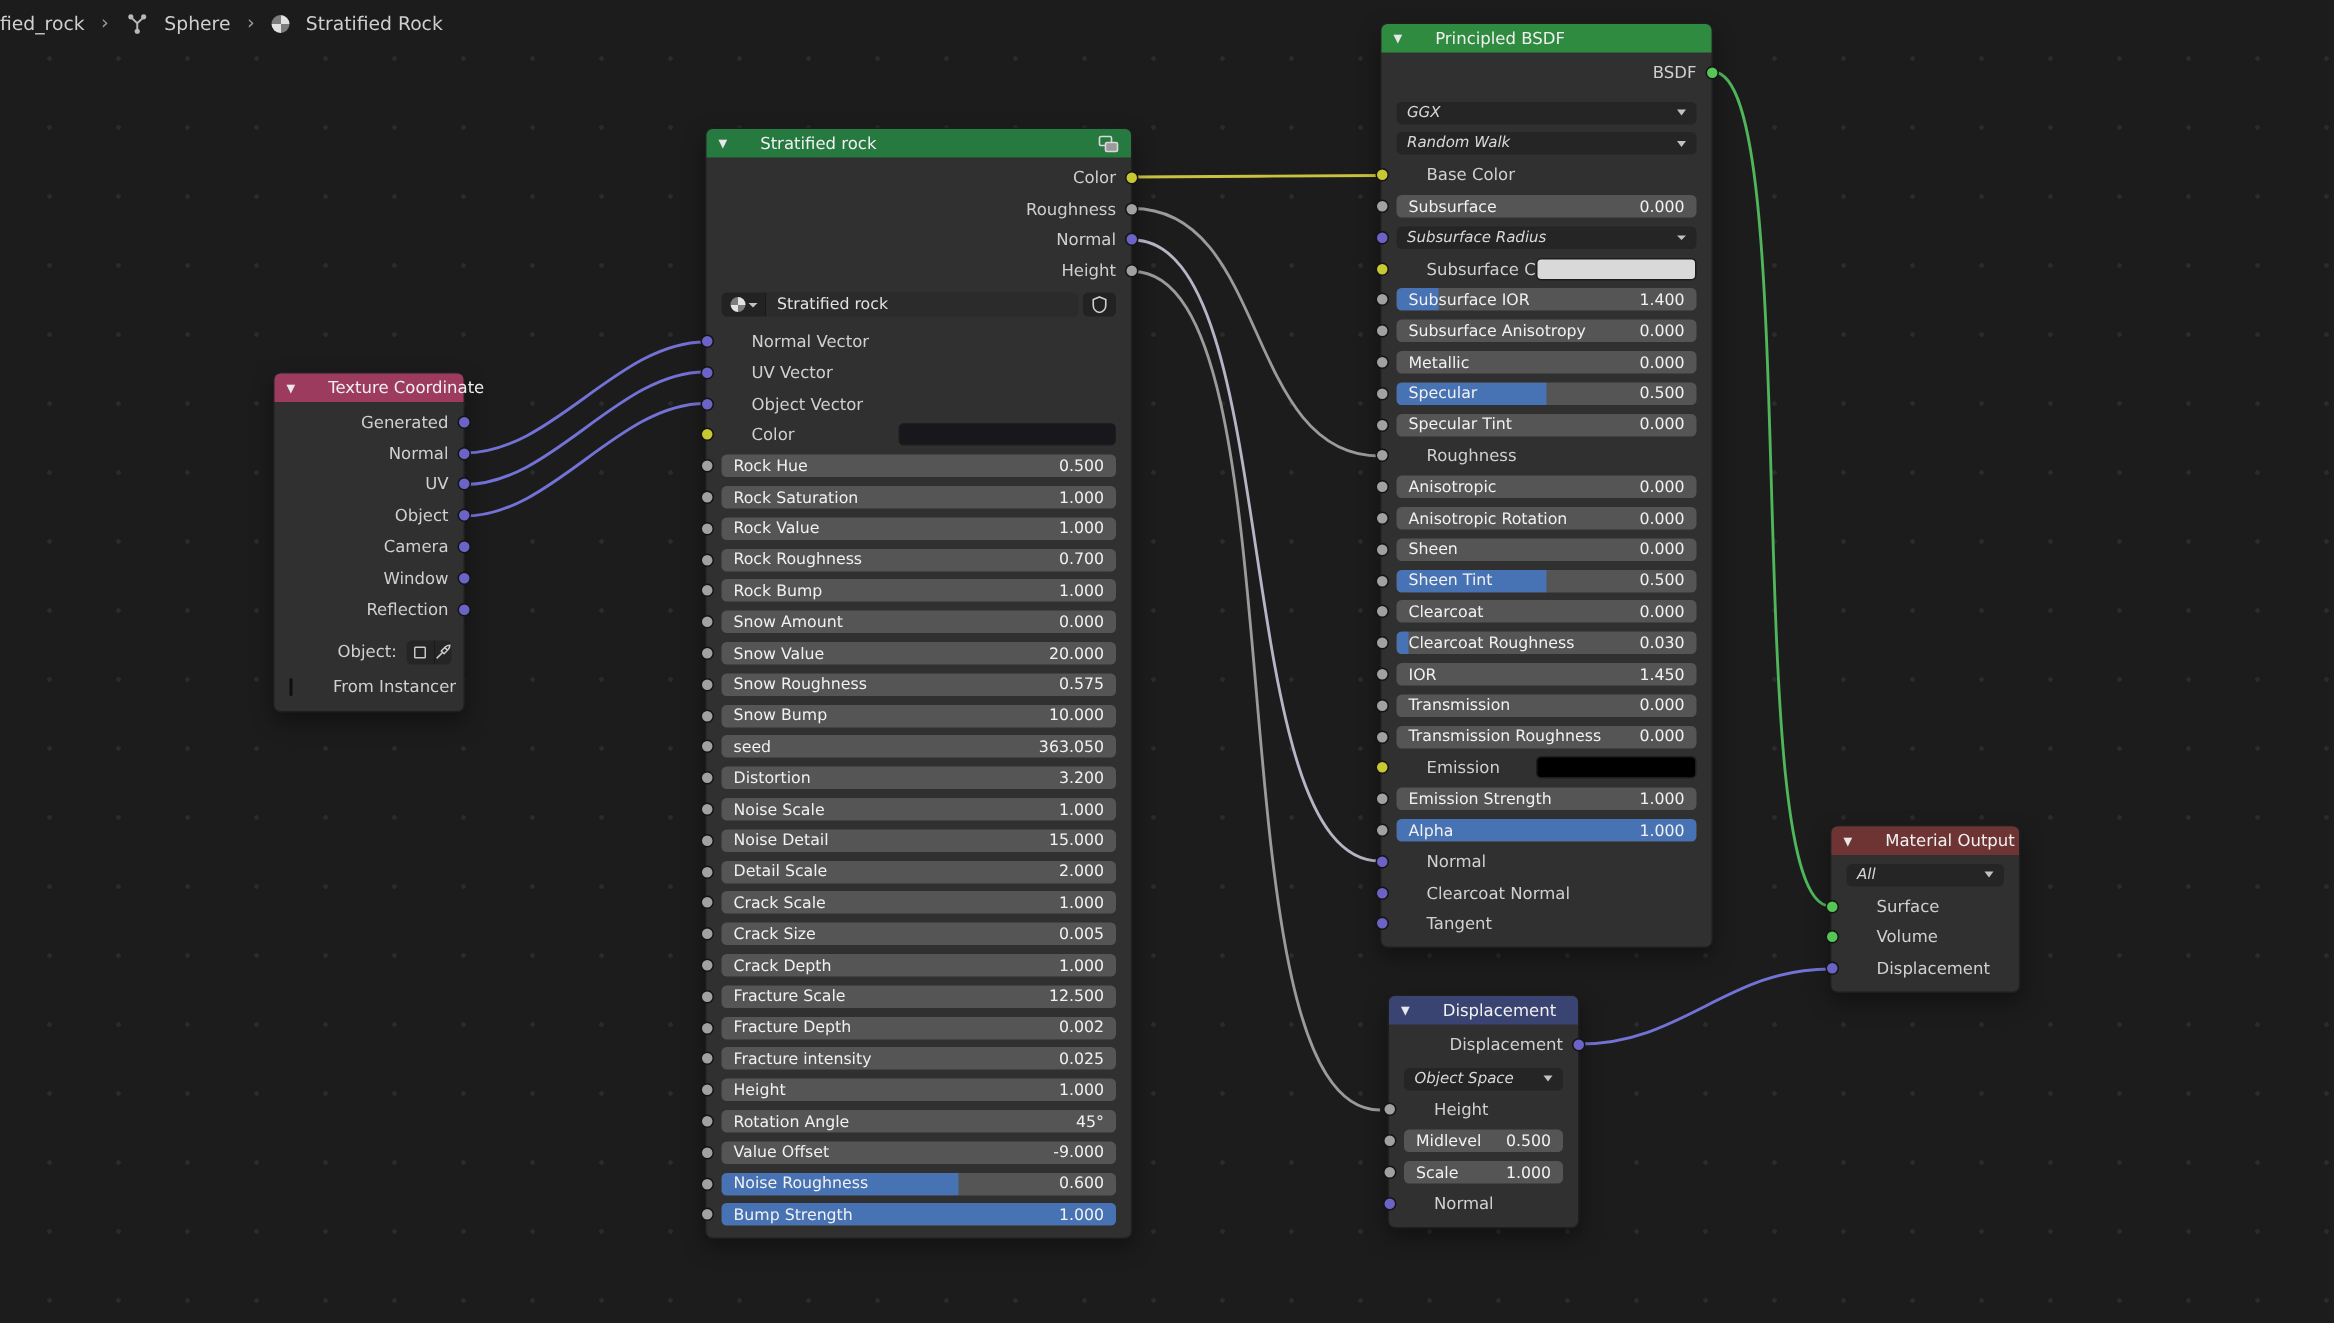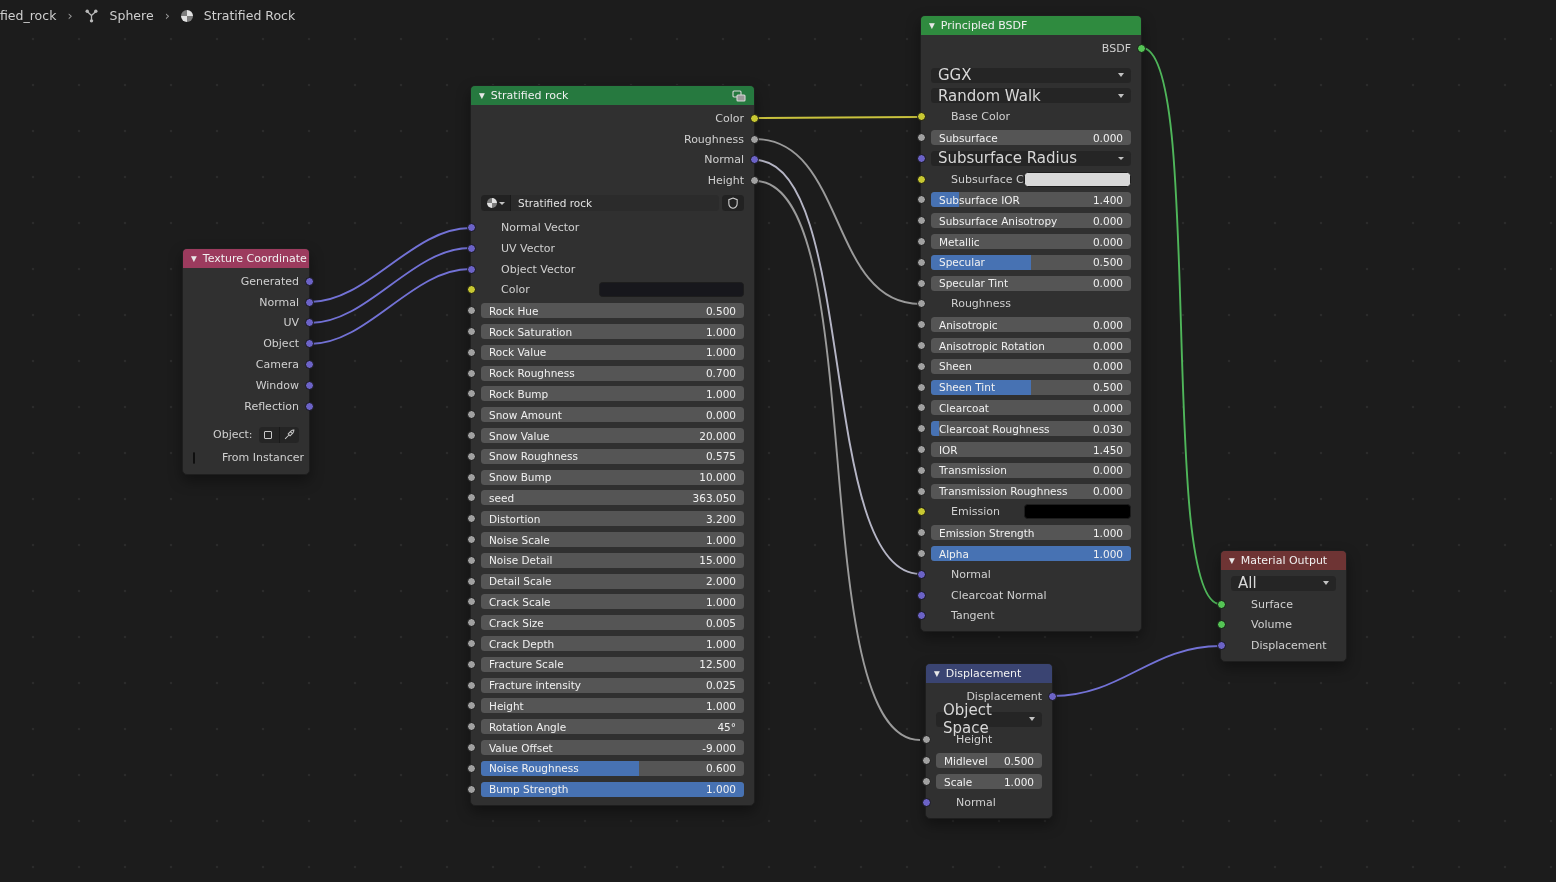--- a/index.html
+++ b/index.html
@@ -12,53 +12,53 @@
   .wires { position:absolute; inset:0; z-index:1; pointer-events:none; }
   .wires path { fill:none; stroke-width:1.9px; }
   .bc { position:absolute; left:0; top:8px; z-index:3; display:flex; align-items:center; gap:11px; color:#cfcfcf; font-size:12.5px; }
   .bc .sep { color:#9a9a9a; font-size:13px; }
   .matball { width:12px; height:12px; border-radius:50%; display:inline-block;
     background:conic-gradient(#e2e2e2 0 90deg,#7d7d7d 90deg 180deg,#e2e2e2 180deg 270deg,#7d7d7d 270deg); }
   .node { position:absolute; z-index:2; background:var(--node-body,#303030); border:1px solid #1e1e1e; border-radius:5px;
     box-shadow:0 6px 14px rgba(0,0,0,.38); color:#d2d2d2; font-size:11px; }
   .node-header { height:19px; display:flex; align-items:center; gap:6px; padding:0 8px; border-radius:4px 4px 0 0; color:#f0f0f0; }
   .caret { font-size:7.5px; color:#e8e8e8; }
-  .ttl { white-space:nowrap; }
+  .ttl { white-space:nowrap;margin-left:16px; }
   .hsp { flex:1; }
   .node-body { padding:3px 0 5px; }
   .r { position:relative; height:20.8px; display:flex; align-items:center; padding:0 10px; }
   .ro { justify-content:flex-end; }
   .mt6 { margin-top:6px; } .mt2 { margin-top:2px; }
   .lbl { color:#d0d0d0; white-space:nowrap;padding-left:20px; }
   .w85 { width:85px; } .w110 { width:110px; }
   .sk { position:absolute; top:50%; width:9px; height:9px; margin-top:-4.5px; border-radius:50%; border:1px solid #141414; }
   .skl { left:-4.5px; } .skr { right:-4.5px; }
   .c  { background:var(--socket-color,#c8c832); }
   .v  { background:var(--socket-value,#a1a1a1); }
   .ve { background:var(--socket-vector,#6c63c7); }
   .sh { background:var(--socket-shader,#55c555); }
   .sld { position:relative; flex:1; height:15px; border-radius:3.5px; background:#555; overflow:hidden;
     display:flex; align-items:center; justify-content:space-between; padding:0 8px; font-size:10.5px; color:#f1f1f1; }
   .sld .fill { position:absolute; left:0; top:0; bottom:0; background:var(--accent-blue,#4772b3); }
   .sld .t { position:relative; z-index:1; white-space:nowrap; }
   .dd { position:relative; flex:1; height:15px; border-radius:3.5px; background:#252525;
-    display:flex; align-items:center; justify-content:space-between; padding:0 7px; font-size:15px; color:#d8d8d8; }
+    display:flex; align-items:center; justify-content:space-between; padding:0 7px; font-size:10px; color:#d8d8d8;font-style:italic; }
   .dda { width:0; height:0; border-left:3.5px solid transparent; border-right:3.5px solid transparent; border-top:4px solid #c2c2c2; }
   .dda.sm { border-left-width:3px; border-right-width:3px; border-top-width:3.5px; }
   .sw { flex:1; height:15px; border-radius:3.5px; margin-left:8px; border:1px solid #1d1d1d; }
   .selrow { height:24px; }
   .browse { width:30px; height:16px; background:#222; border-right:1px solid #1a1a1a; border-radius:3.5px 0 0 3.5px;
     display:flex; align-items:center; justify-content:center; gap:2px; }
   .browse .matball { width:10px; height:10px; }
   .namefield { flex:1; height:16px; background:#2b2b2b; border-radius:0 3.5px 3.5px 0; display:flex; align-items:center;
     padding:0 7px; font-size:10.5px; color:#e2e2e2; }
   .shieldbtn { width:22px; height:16px; margin-left:3px; background:#222; border-radius:3.5px;
     display:flex; align-items:center; justify-content:center; }
   .objrow { height:24px; margin-top:6px; }
-  .objrow .lbl { margin-right:6px; }
+  .objrow .lbl { margin-right:6px;margin-left:12px; }
   .objfield { flex:1; height:16px; background:#252525; border-radius:3.5px 0 0 3.5px; display:flex; align-items:center; padding:0 5px; }
   .cube { width:8px; height:8px; border:1.2px solid #c9c9c9; border-radius:1px; }
   .dropperbtn { width:20px; height:16px; background:#252525; border-left:1px solid #1a1a1a; border-radius:0 3.5px 3.5px 0;
     display:flex; align-items:center; justify-content:center; }
   .instrow { height:22px; }
   .checkbox { width:12px; height:12px; background:#222; border:1px solid #0f0f0f; border-radius:2.5px; margin-right:7px;
     box-shadow:inset 0 1px 2px rgba(0,0,0,.5); }
 </style>
 </head>
 <body>
@@ -324,20 +324,27 @@
       <div class="r">
           <span class="sk skl v"></span>
           <div class="sld">
             <span class="t">Fracture Scale</span>
             <span class="t">12.500</span>
           </div>
         </div>
       <div class="r">
           <span class="sk skl v"></span>
           <div class="sld">
+            <span class="t">Fracture Depth</span>
+            <span class="t">0.002</span>
+          </div>
+        </div>
+      <div class="r">
+          <span class="sk skl v"></span>
+          <div class="sld">
             <span class="t">Fracture intensity</span>
             <span class="t">0.025</span>
           </div>
         </div>
       <div class="r">
           <span class="sk skl v"></span>
           <div class="sld">
             <span class="t">Height</span>
             <span class="t">1.000</span>
           </div>

